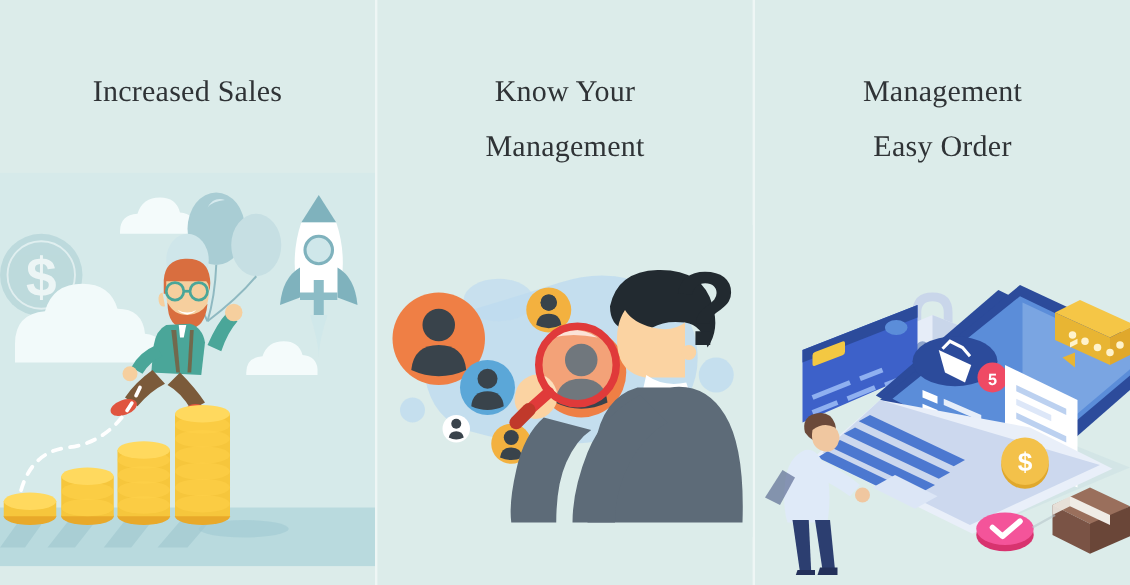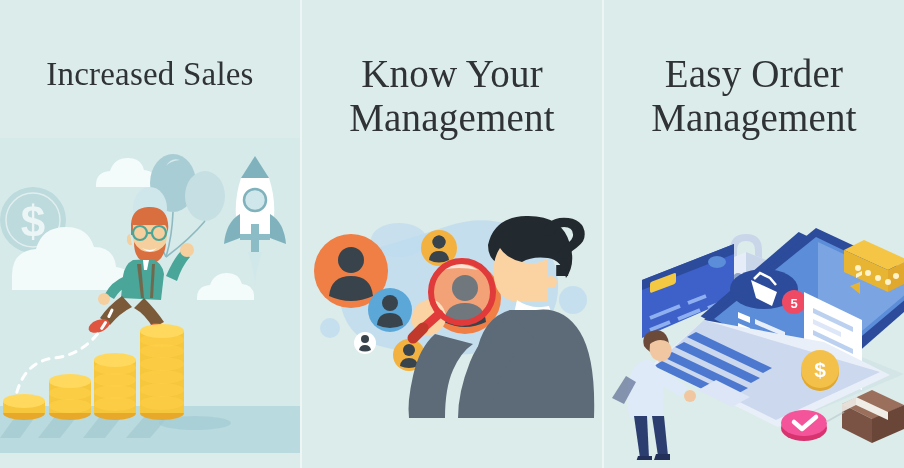--- a/index.html
+++ b/index.html
@@ -19,29 +19,29 @@
     overflow:hidden;
   }
   .divider{
     width:2px;height:468px;background:#eef6f5;flex:0 0 2px;
   }
   .panel-title{
     position:absolute;left:0;right:0;top:0;
     padding:52px 18px 0 18px;
     text-align:center;
     color:#2f3336;
-    font-size:33px;
+    font-size:24px;
     line-height:44px;
     font-weight:400;
     letter-spacing:.2px;
     font-family:"Liberation Serif", serif;
     z-index:3;
     pointer-events:none;
   }
-  .panel-title.two-line{ font-size:39px; }
+  .panel-title.two-line{ font-size:24px; }
   .art{
     position:absolute;left:0;bottom:0;width:301px;
     z-index:1;
   }
   .art svg{display:block;width:100%;height:auto;}
 </style>
 </head>
 <body>
 
 <div class="board">
@@ -260,22 +260,22 @@
           <text x="262" y="96" font-family="Liberation Sans, sans-serif" font-size="84" font-weight="bold" fill="#222a30" text-anchor="middle">?</text>
         </g>
       </svg>
     </div>
   </div>
 
   <div class="divider"></div>
 
   <div class="panel">
     <div class="panel-title two-line">
+      <div>Management</div>
       <div>Easy Order</div>
-      <div>Management</div>
     </div>
     <div class="art" style="bottom:8px;">
       <svg viewBox="0 0 301 240" xmlns="http://www.w3.org/2000/svg">
         <rect x="0" y="0" width="301" height="240" fill="#dcecea"></rect>
 
         <path d="M70 150 l110 -44 l120 48 l-110 46 z" fill="#cfe2e4" opacity="0.7"></path>
 
         <g>
           <path d="M126 30 q0-16 16-16 q16 0 16 16 l0 12 l-7 0 l0-12 q0-9 -9-9 q-9 0 -9 9 l0 12 l-7 0 z" fill="#c9d6ea"></path>
           <path d="M118 42 l24 -10 l28 11 l0 30 l-28 12 l-24 -11 z" fill="#e6edf8"></path>

